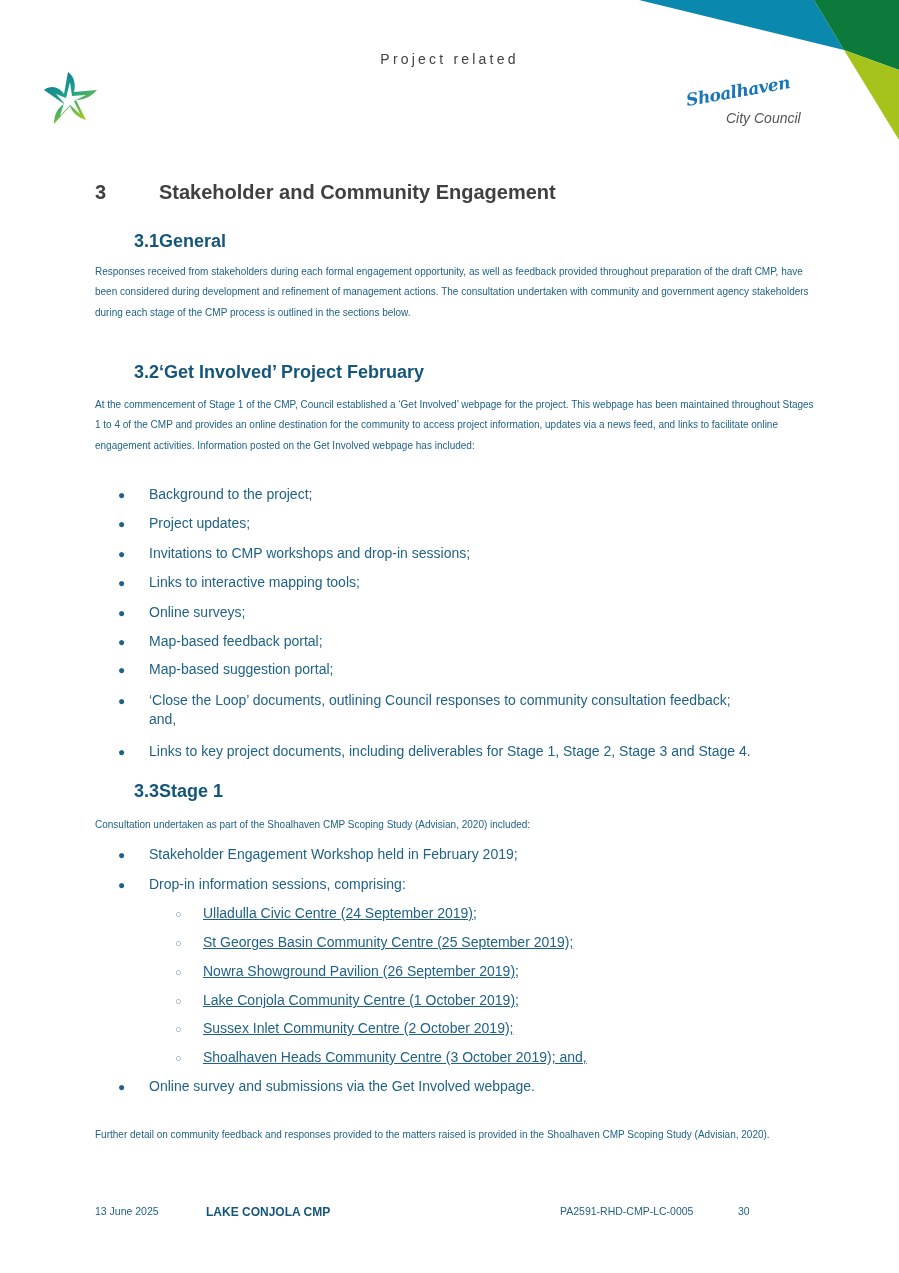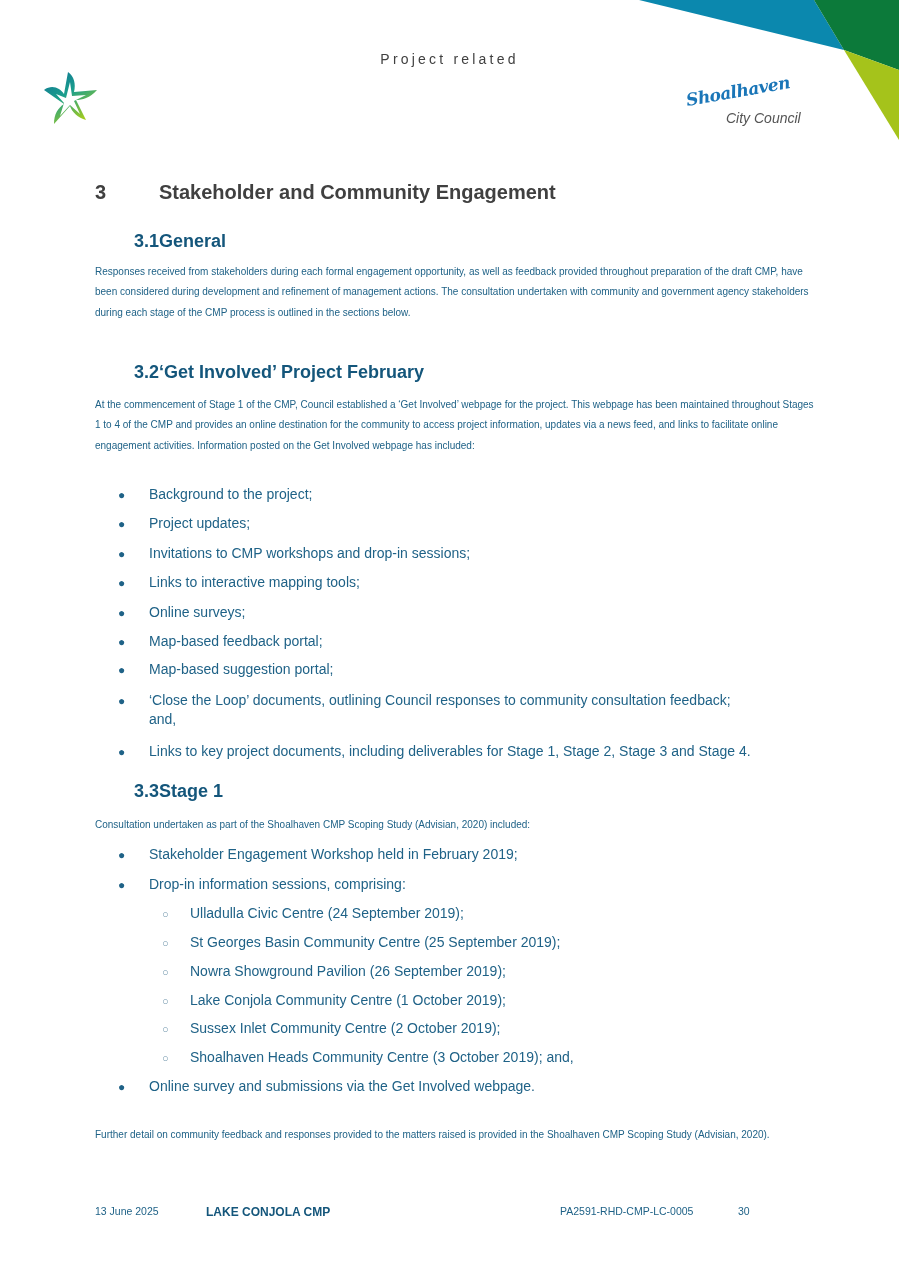--- a/index.html
+++ b/index.html
@@ -17,21 +17,21 @@
                     font-style: italic; font-weight: bold; font-size: 17px; color: #1a76b8;
                     transform: rotate(-10deg); transform-origin: left bottom; letter-spacing: -0.5px; }
     .shoal-city { position: absolute; left: 38px; top: 20px; font-style: italic; font-size: 14px; color: #555; }
 
     .h1 { position: absolute; left: 95px; top: 181px; font-size: 20px; font-weight: bold; color: #404040; }
     .h2 { position: absolute; left: 95px; font-size: 18px; font-weight: bold; color: #14567b; text-align: right; }
     .num { display: inline-block; width: 64px; }
     .para { position: absolute; left: 95px; width: 720px; font-size: 10px; line-height: 20.4px; color: #1f6287; }
     .bl { position: absolute; left: 118px; font-size: 14px; color: #1f6287; line-height: 20px; }
     .bl .dot { display: inline-block; width: 31px; font-size: 12px; }
-    .bl2 { position: absolute; left: 162px; font-size: 14px; color: #1f6287; line-height: 20px; }
+    .bl2 { position: absolute; left: 175px; font-size: 14px; color: #1f6287; line-height: 20px; text-decoration: underline; }
     .bl2 .circ { display: inline-block; width: 28px; font-size: 11px; color: #6f95ab; }
     .cont { position: absolute; left: 149px; font-size: 14px; color: #1f6287; }
 
     .footer { position: absolute; top: 1205px; font-size: 10.5px; color: #1f6287; }
   </style>
 </head>
 <body>
 
 <svg class="corner" viewBox="0 0 270 145">
   <polygon points="10,0 185,0 215,50" fill="#0b88ae"></polygon>

